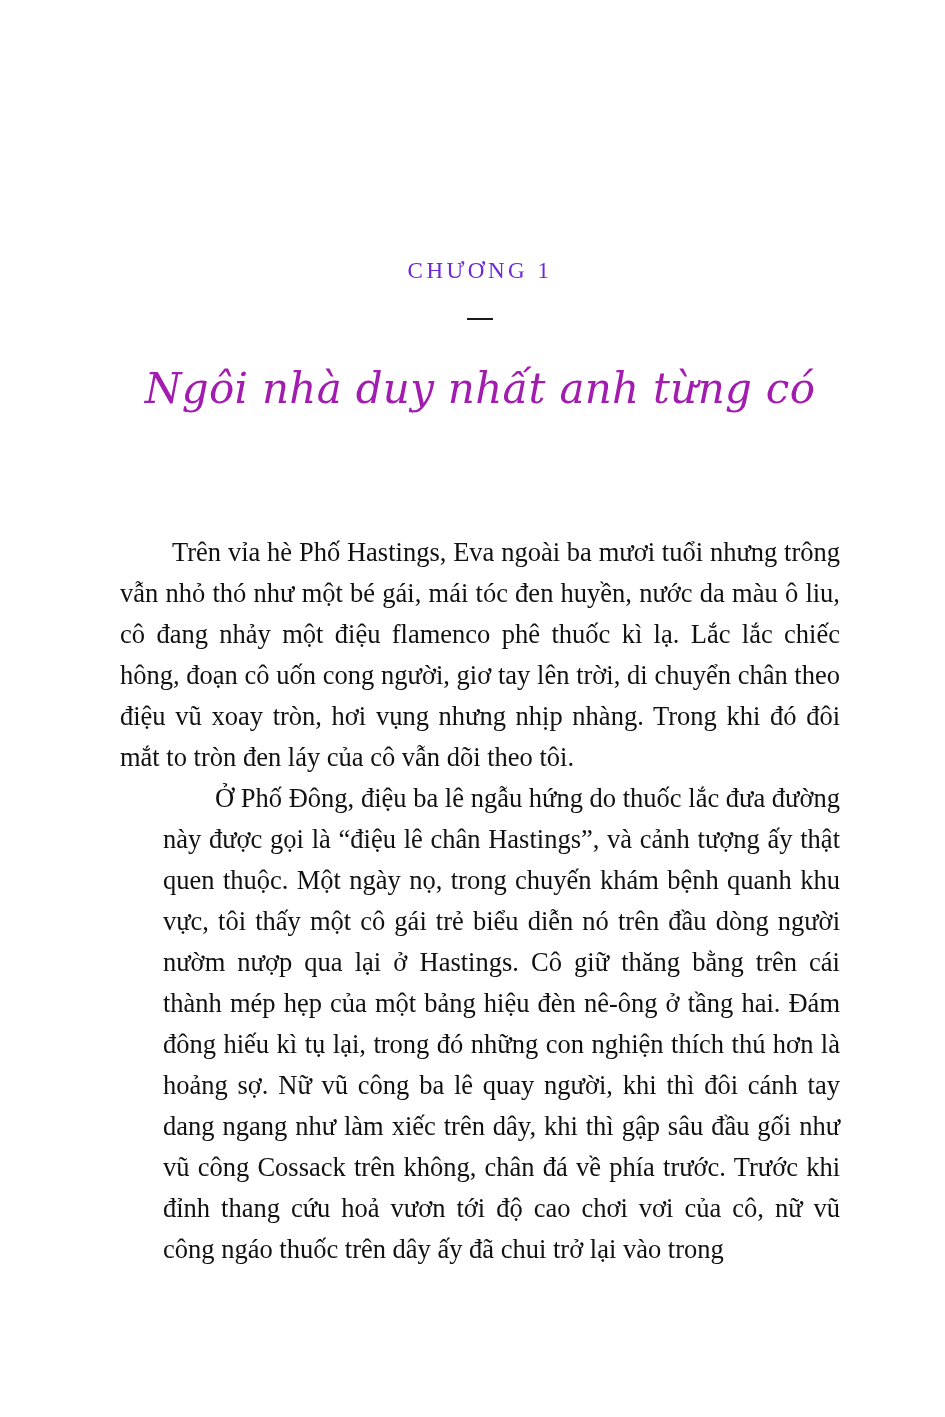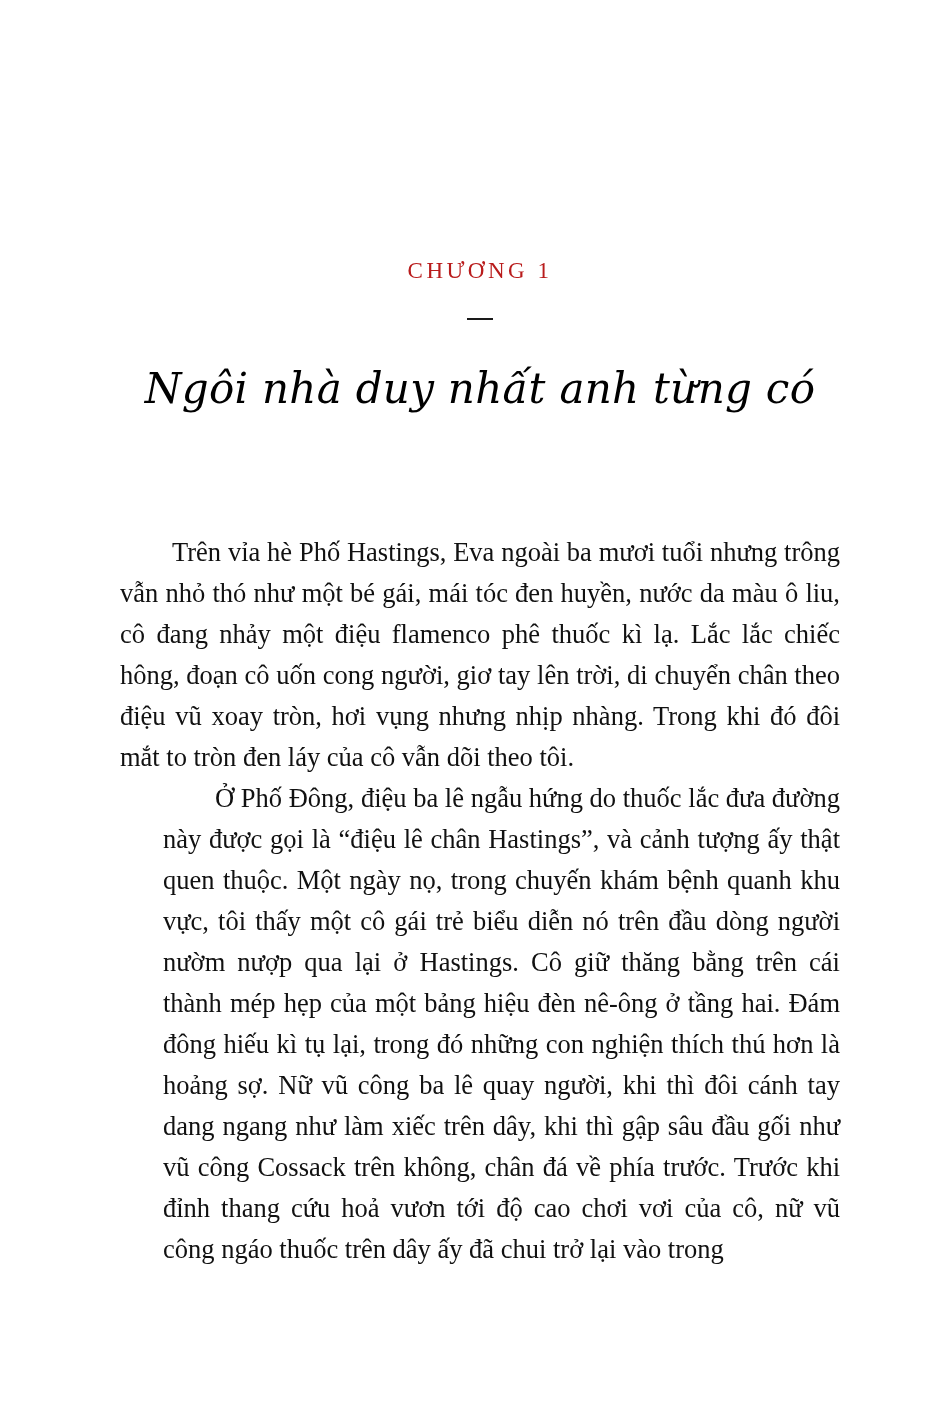--- a/index.html
+++ b/index.html
@@ -26,21 +26,21 @@
     left: 120px;
     top: 0;
     width: 720px;
   }
   .chapter-label {
     margin-top: 258px;
     text-align: center;
     font-family: "Liberation Serif", serif;
     font-size: 23px;
     letter-spacing: 3.5px;
-    color: #b91c1c;
+    color: #6d28d9;
     font-variant: small-caps;
     text-transform: uppercase;
   }
   .chapter-divider {
     text-align: center;
     margin-top: 22px;
     color: #1a1a1a;
     font-size: 22px;
     line-height: 1;
   }
@@ -51,21 +51,21 @@
     background: #1a1a1a;
     vertical-align: middle;
   }
   .chapter-title {
     margin-top: 36px;
     text-align: center;
     font-family: "DejaVu Serif", serif;
     font-style: italic;
     font-size: 42px;
     font-weight: 400;
-    color: #000000;
+    color: #a21caf;
     letter-spacing: 0.3px;
     line-height: 1.2;
   }
   .body-text {
     margin-top: 118px;
     font-family: "Liberation Serif", serif;
     font-size: 26.5px;
     line-height: 41px;
     text-align: justify;
     text-justify: inter-word;

